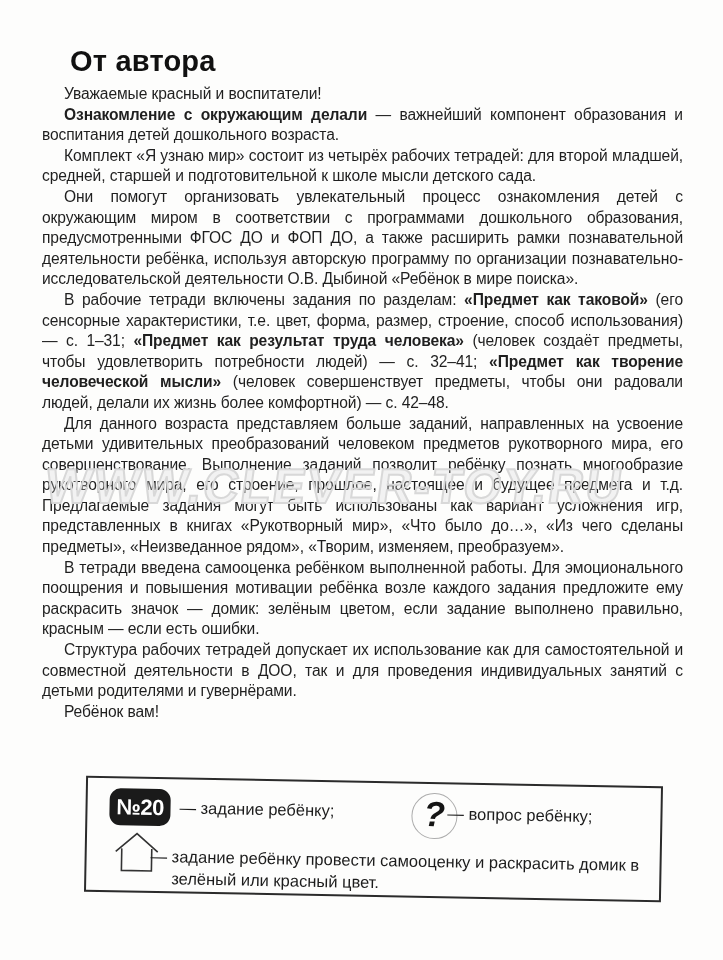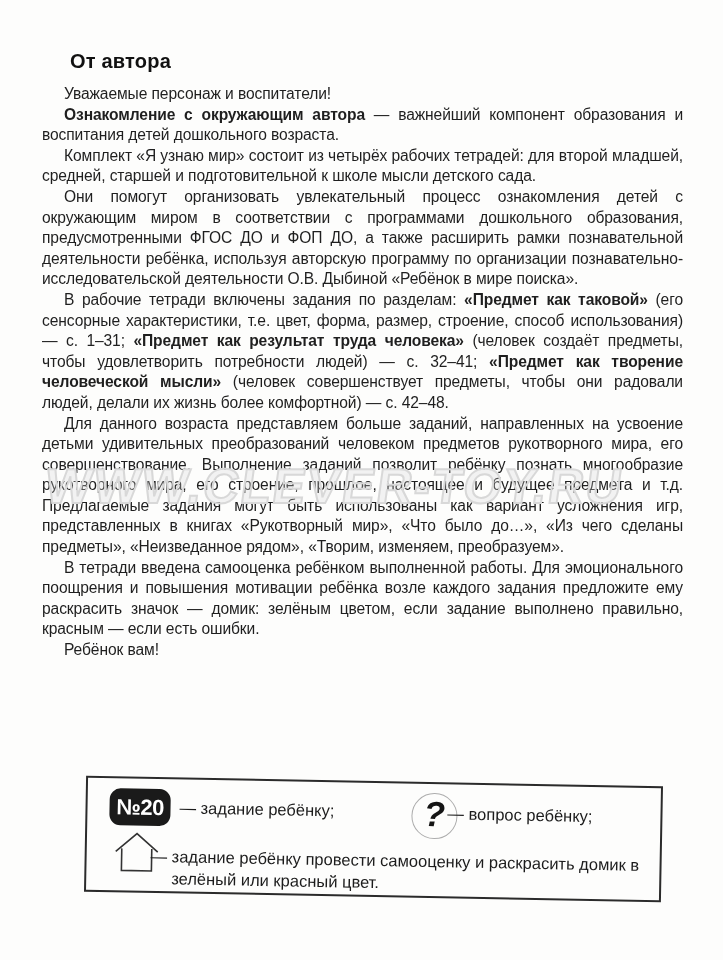--- a/index.html
+++ b/index.html
@@ -8,21 +8,21 @@
     width:723px;height:960px;
     background:#fdfdfc;
     box-sizing:border-box;
     padding:38px 40px 0 42px;
     font-family:"Liberation Sans","DejaVu Sans",sans-serif;
     color:#1f1f1f;
     overflow:hidden;
   }
   .title{
     margin:9px 0 9px 28px;
-    font-size:20px;
+    font-size:29px;
     line-height:28px;
     font-weight:700;
     color:#111111;
     letter-spacing:0.2px;
   }
   .body-text{
     width:641px;
     font-size:15.6px;
     line-height:20.6px;
     text-align:justify;
@@ -92,27 +92,28 @@
   .house{position:absolute;left:27px;top:53px;}
 </style>
 </head>
 <body>
 
 <div class="page">
 
   <h1 class="title">От автора</h1>
 
   <div class="body-text" lang="ru">
-      <p class="para"><span>Уважаемые персонаж и воспитатели!</span></p>
-      <p class="para"><span class="b">Ознакомление с окружающим автора</span><span> — важнейший компонент образования и воспитания детей дошкольного возраста.</span></p>
+      <p class="para"><span>Уважаемые красный и воспитатели!</span></p>
+      <p class="para"><span class="b">Ознакомление с окружающим делали</span><span> — важнейший компонент образования и воспитания детей дошкольного возраста.</span></p>
       <p class="para"><span>Комплект «Я узнаю мир» состоит из четырёх рабочих тетрадей: для второй младшей, средней, старшей и подготовительной к школе мысли детского сада.</span></p>
       <p class="para"><span>Они помогут организовать увлекательный процесс ознакомления детей с окружающим миром в соответствии с программами дошкольного образования, предусмотренными ФГОС ДО и ФОП ДО, а также расширить рамки познавательной деятельности ребёнка, используя авторскую программу по организации познавательно-исследовательской деятельности О.В. Дыбиной «Ребёнок в мире поиска».</span></p>
       <p class="para"><span>В рабочие тетради включены задания по разделам: </span><span class="b">«Предмет как таковой»</span><span> (его сенсорные характеристики, т.е. цвет, форма, размер, строение, способ использования) — с. 1–31; </span><span class="b">«Предмет как результат труда человека»</span><span> (человек создаёт предметы, чтобы удовлетворить потребности людей) — с. 32–41; </span><span class="b">«Предмет как творение человеческой мысли»</span><span> (человек совершенствует предметы, чтобы они радовали людей, делали их жизнь более комфортной) — с. 42–48.</span></p>
       <p class="para"><span>Для данного возраста представляем больше заданий, направленных на усвоение детьми удивительных преобразований человеком предметов рукотворного мира, его совершенствование. Выполнение заданий позволит ребёнку познать многообразие рукотворного мира, его строение, прошлое, настоящее и будущее предмета и т.д. Предлагаемые задания могут быть использованы как вариант усложнения игр, представленных в книгах «Рукотворный мир», «Что было до…», «Из чего сделаны предметы», «Неизведанное рядом», «Творим, изменяем, преобразуем».</span></p>
       <p class="para"><span>В тетради введена самооценка ребёнком выполненной работы. Для эмоционального поощрения и повышения мотивации ребёнка возле каждого задания предложите ему раскрасить значок — домик: зелёным цветом, если задание выполнено правильно, красным — если есть ошибки.</span></p>
+      <p class="para"><span>Структура рабочих тетрадей допускает их использование как для самостоятельной и совместной деятельности в ДОО, так и для проведения индивидуальных занятий с детьми родителями и гувернёрами.</span></p>
       <p class="para"><span>Ребёнок вам!</span></p>
     </div>
 
   <div class="watermark">WWW.CLEVER-TOY.RU</div>
 
   <div class="legend-box">
 
     <div class="badge">№20</div>
     <div class="legend-label l1">— задание ребёнку;</div>
 

